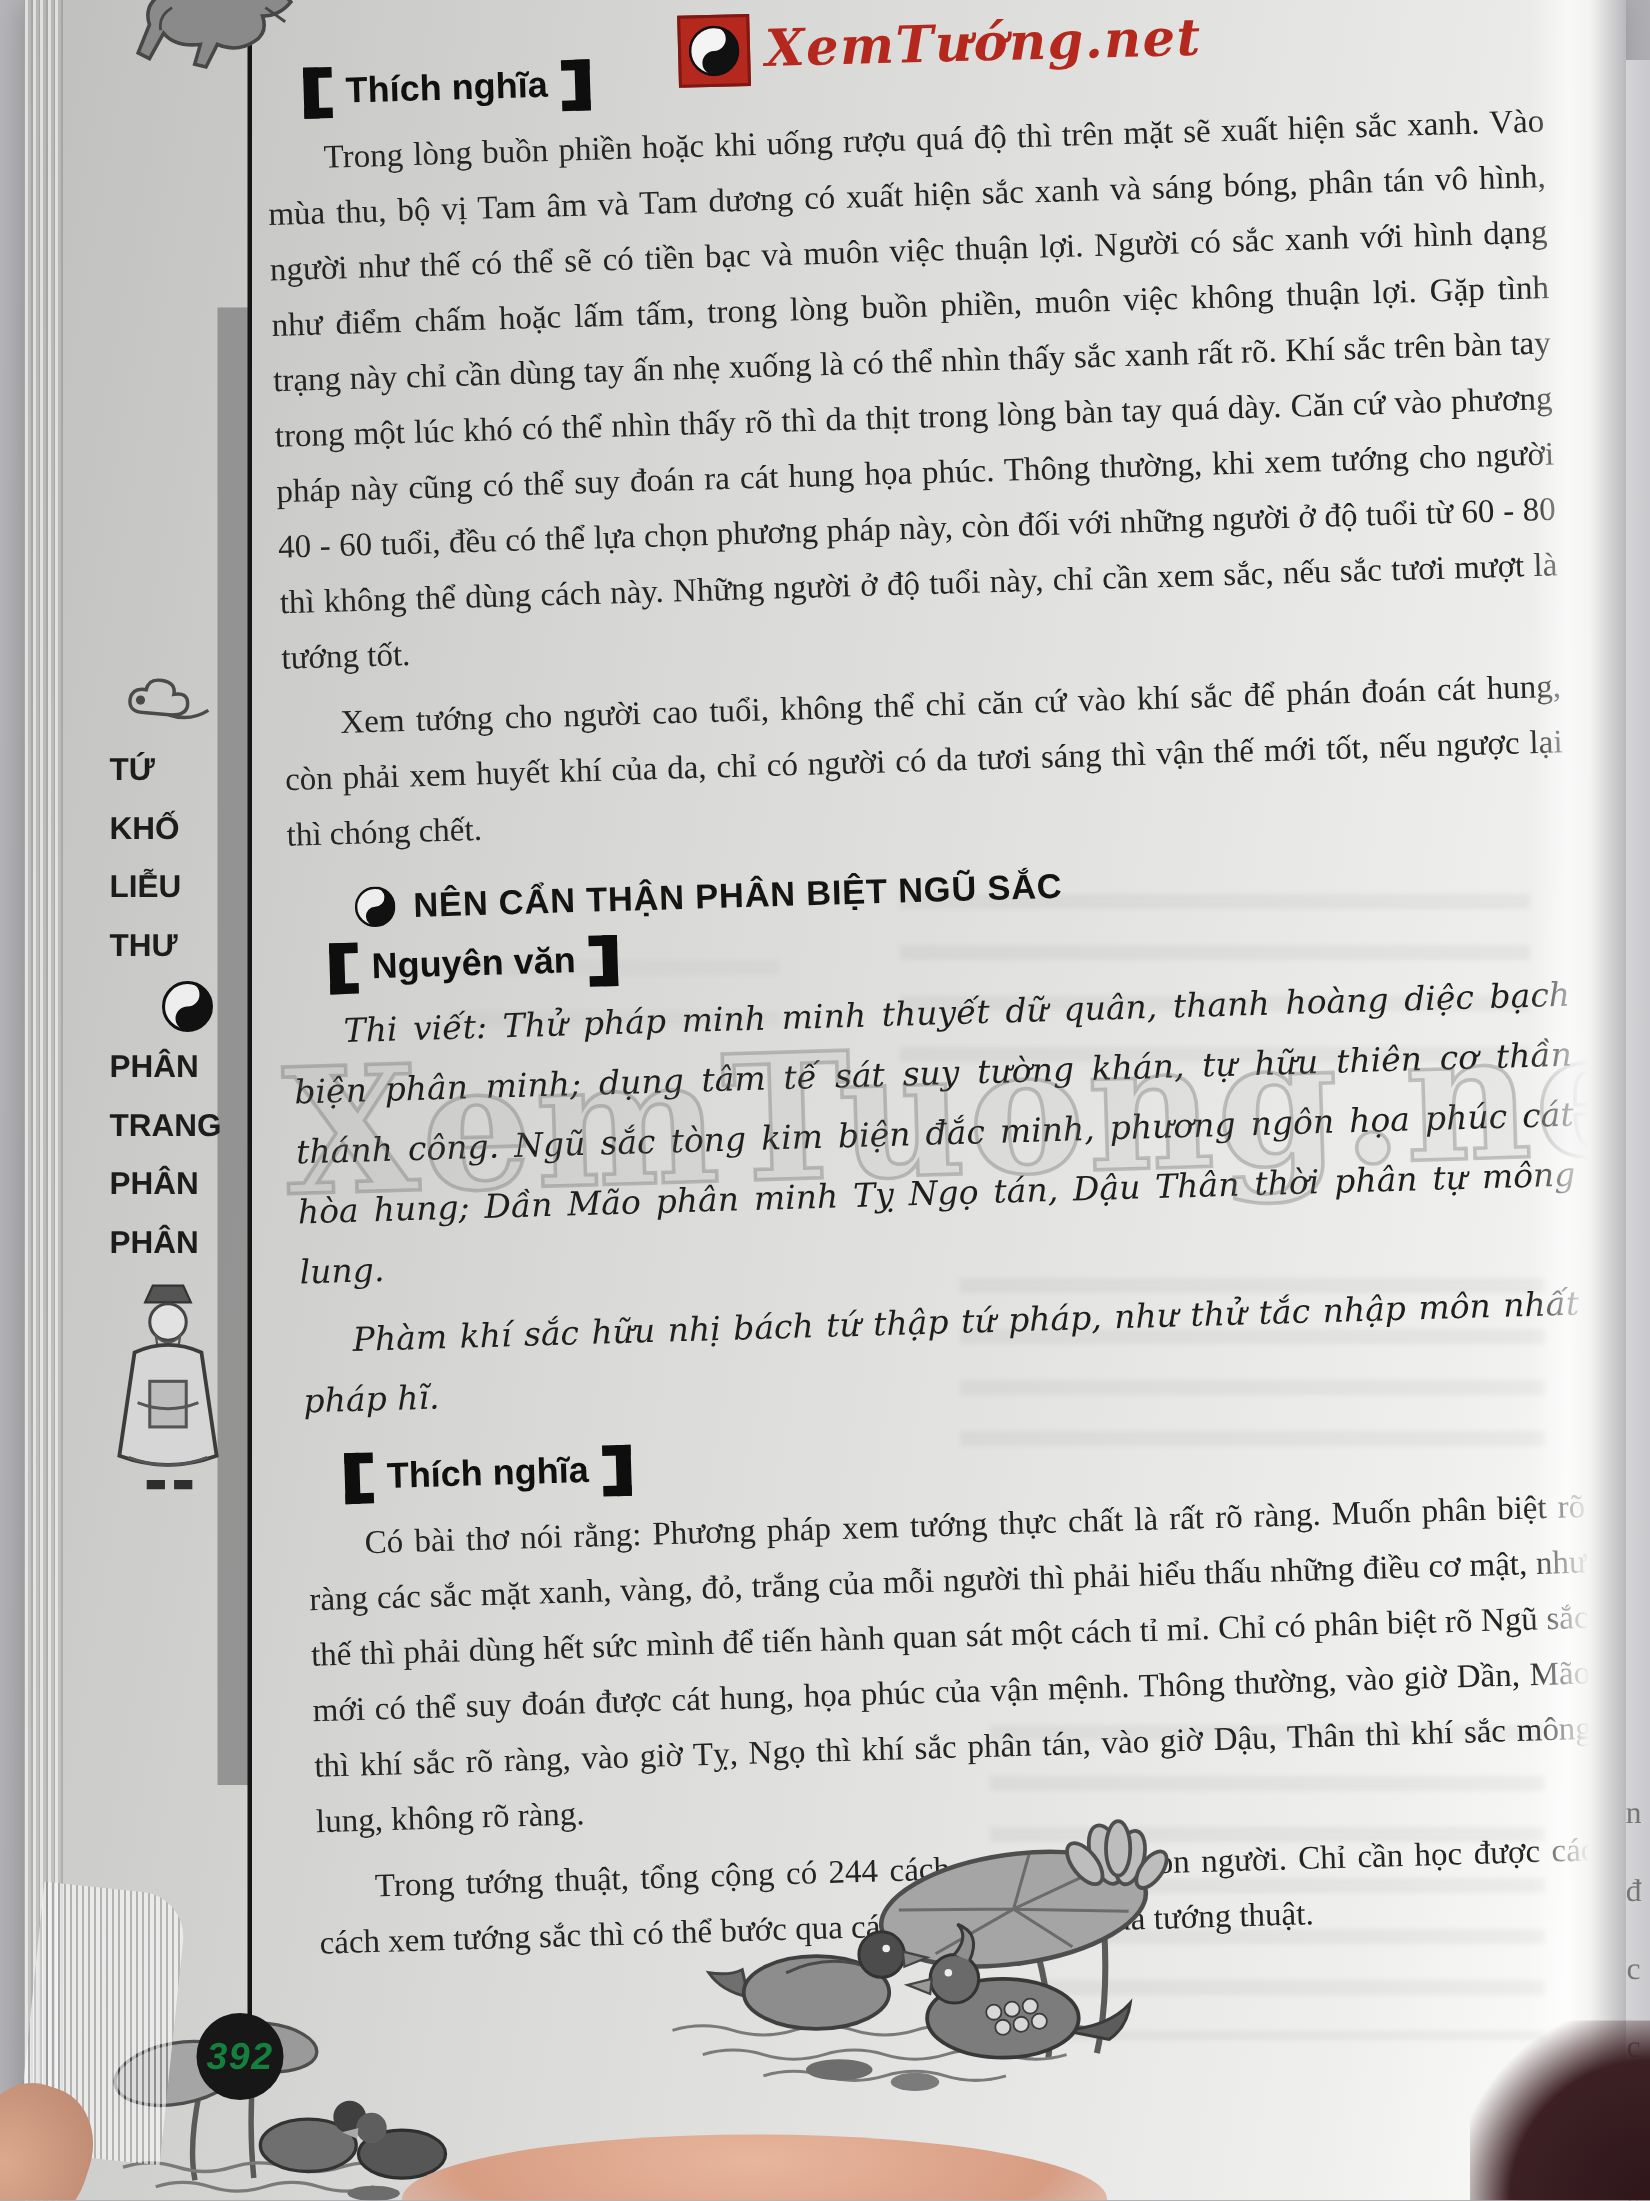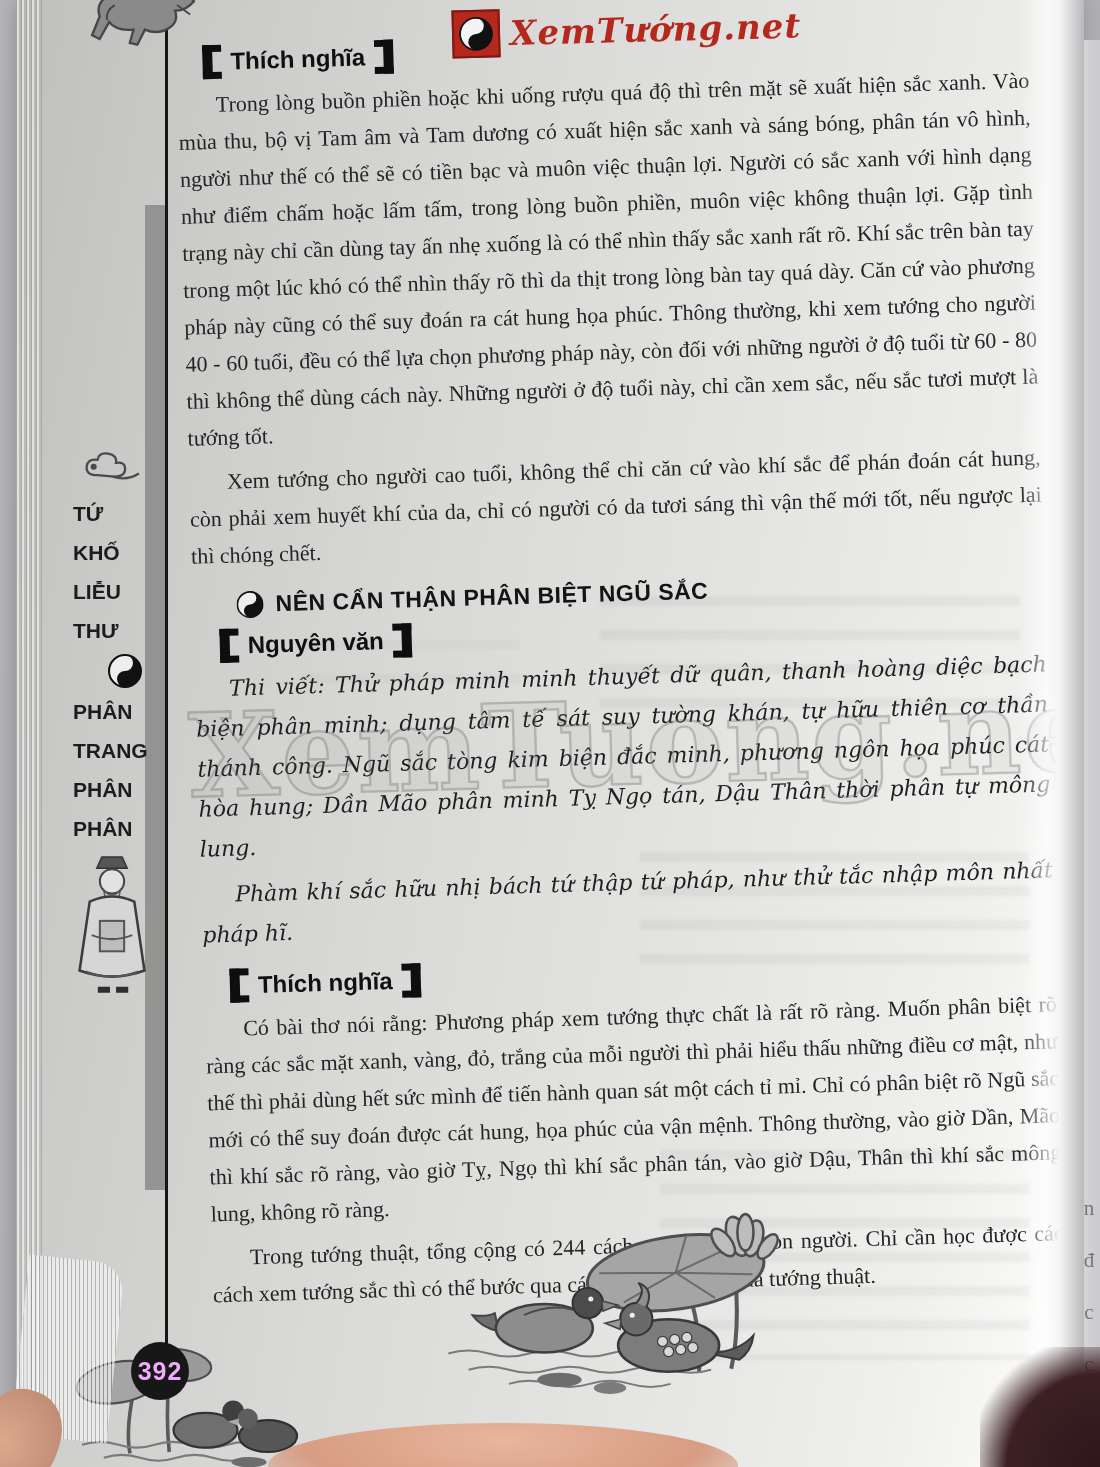--- a/index.html
+++ b/index.html
@@ -31,22 +31,22 @@
   .logo-text{font-family:"DejaVu Serif",serif;font-style:italic;font-weight:bold;font-size:34px;color:#b5281e;letter-spacing:1px;}
 
   
   .sb-title{position:absolute;left:73px;top:494px;width:104px;
     font-family:"Liberation Sans",sans-serif;font-weight:bold;font-size:21px;line-height:39px;color:#1c1c1c;}
   .sb-yy{display:block;margin:4px auto;}
   .illus{position:absolute;}
 
   
   .pagenum{position:absolute;left:131px;top:1342px;width:58px;height:58px;border-radius:50%;background:#171717;
-    display:flex;align-items:center;justify-content:center;color:#f0abfc;
-    font-family:"Liberation Sans",sans-serif;font-weight:bold;font-size:25px;letter-spacing:1px;z-index:5;}
+    display:flex;align-items:center;justify-content:center;color:#15803d;
+    font-family:"Liberation Sans",sans-serif;font-weight:bold;font-size:25px;letter-spacing:1px;z-index:5;font-style:italic;}
 
   
   .content{position:absolute;left:176px;top:46px;width:852px;transform:rotate(-1.7deg);transform-origin:0 0;color:#242424;}
   .hd{display:flex;align-items:center;gap:9px;font-family:"Liberation Sans",sans-serif;font-weight:bold;font-size:24px;color:#101010;margin-left:26px;}
   .brk{display:inline-block;width:9px;height:20px;border-top:7px solid #0e0e0e;border-bottom:7px solid #0e0e0e;}
   .brk.l{border-left:10px solid #0e0e0e;}
   .brk.r{border-right:10px solid #0e0e0e;}
   .body-p{font-family:"Liberation Serif",serif;font-size:22px;line-height:37px;text-align:justify;text-indent:38px;margin:7px 0 0 0;}
   .nv-p{font-family:"DejaVu Serif",serif;font-style:italic;font-size:22px;line-height:40px;text-align:justify;text-indent:34px;margin:6px 0 0 0;color:#1e1e1e;}
   .sec-hd{display:flex;align-items:center;gap:12px;margin:18px 0 8px 44px;

